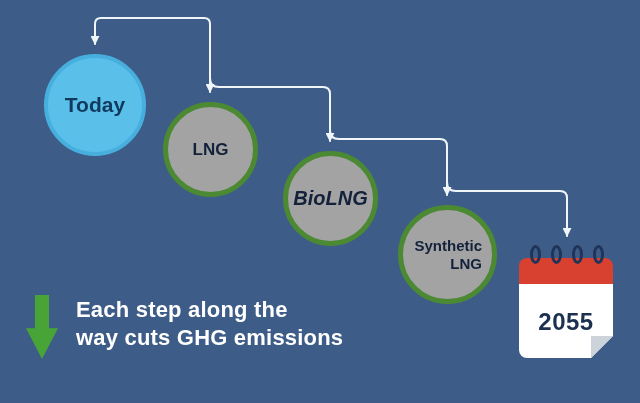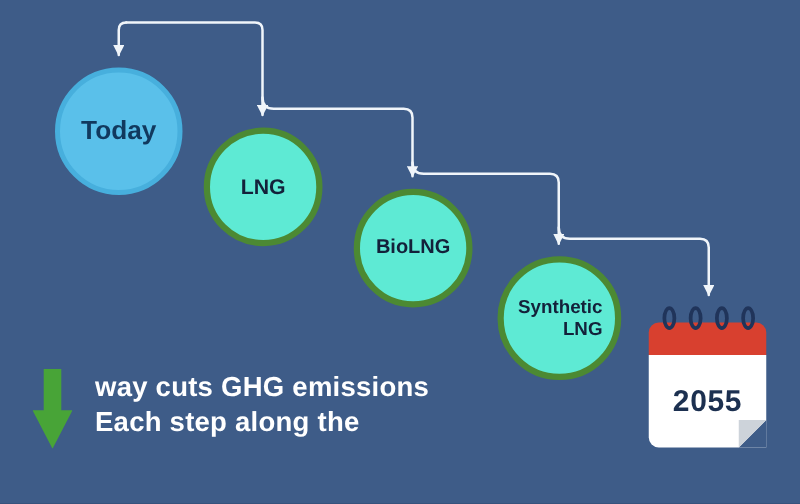--- a/index.html
+++ b/index.html
@@ -36,26 +36,26 @@
     line-height: 1.15;
   }
   .circle.today {
     left: 44px; top: 54px; width: 102px; height: 102px;
     background: #5ac0ea;
     border: 4px solid #47afdd;
     color: #11395e;
     font-size: 21px;
   }
   .circle.green {
-    background: #5eead4;
+    background: #a3a3a3;
     border: 5px solid #4c8933;
     color: #13213a;
   }
   .circle.lng    { left: 163px; top: 102px; width: 95px; height: 95px; font-size: 17px; }
-  .circle.biolng { left: 283px; top: 151px; width: 95px; height: 95px; font-size: 16px; }
+  .circle.biolng { left: 283px; top: 151px; width: 95px; height: 95px; font-size: 20px; font-style: italic; }
   .circle.synlng { left: 398px; top: 205px; width: 99px; height: 99px; font-size: 15px; padding: 0 10px; text-align: right; }
 
   .calendar {
     position: absolute;
     left: 519px; top: 258px;
     width: 94px; height: 100px;
   }
   .cal-header {
     position: absolute;
     left: 0; top: 0; right: 0; height: 26px;
@@ -164,17 +164,17 @@
     <span class="ring r3"></span>
     <span class="ring r4"></span>
     <div class="cal-year">2055</div>
     <div class="fold-cut"></div>
     <div class="fold-flap"></div>
   </div>
 
   <div class="down-arrow"></div>
 
   <div class="caption">
+    <div>Each step along the</div>
     <div>way cuts GHG emissions</div>
-    <div>Each step along the</div>
   </div>
 
 </div>
 
 </body></html>

